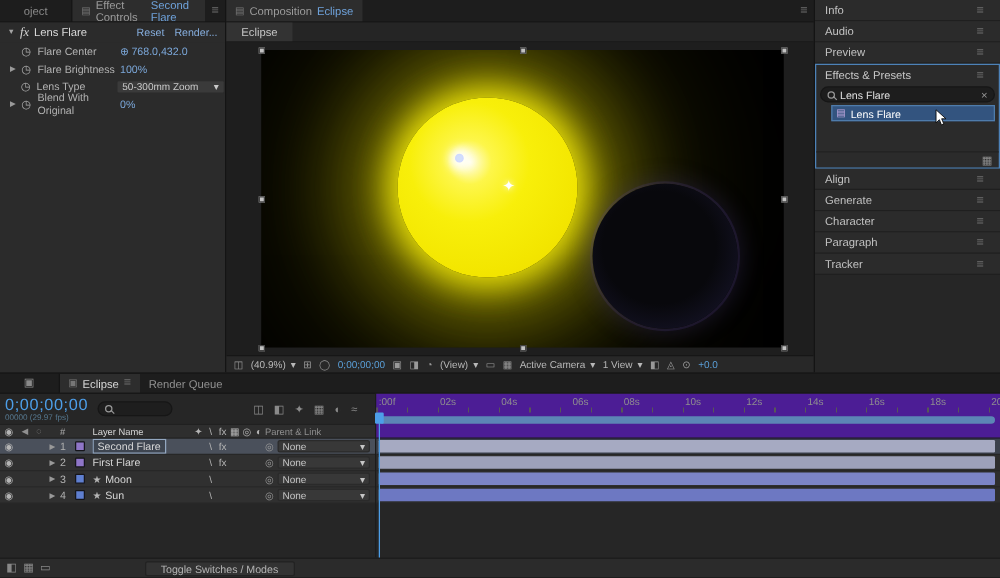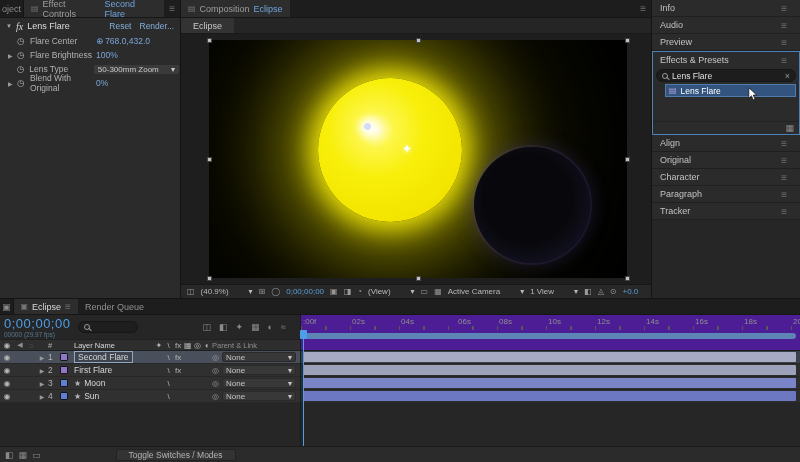--- a/index.html
+++ b/index.html
@@ -12,21 +12,21 @@
 #rightstack{left:652px;top:0;width:148px;height:298px;display:flex;flex-direction:column}
 #timeline{left:0;top:298px;width:800px;height:164px;border-top:1px solid #141414;background:#262626}
 
 
 .tabbar{height:18px;background:#1d1d1d;display:flex;align-items:stretch;font-size:9px;border-bottom:1px solid #161616}
 .tab{display:flex;align-items:center;gap:4px;padding:0 7px;background:#2d2d2d}
 .tab.inactive{background:transparent;color:#909090}
 .pico{color:#777;font-size:8px}
 .t1{color:#9c9c9c}
 .t2{color:#6fa3dc}
-.tabfrag{display:flex;align-items:center;padding:0 2px;color:#8a8a8a;border-right:1px solid #141414}
+.tabfrag{display:flex;align-items:center;padding:0 19px;color:#8a8a8a;border-right:1px solid #141414}
 .menu-ic{margin-left:auto;align-self:center;color:#6e6e6e;padding:0 5px;font-size:10px}
 .menu-in{color:#6e6e6e;font-size:10px}
 
 
 #ecw .bc{height:16px;display:flex;align-items:center;padding:0 6px;background:#282828;border-bottom:1px solid #1f1f1f;color:#b9b9b9}
 .fx-head{height:16px;display:flex;align-items:center;gap:4px;padding:0 6px;background:#2b2b2b}
 .tw{font-size:6px;color:#a5a5a5}
 .fx-badge{font-style:italic;font-family:"Liberation Serif",serif;color:#d8d8d8;font-size:10px}
 .fx-name{color:#dcdcdc;font-size:9px}
 .fx-links{margin-left:auto;display:flex;gap:8px}
@@ -47,21 +47,21 @@
 #sun{position:absolute;left:109px;top:38px;width:144px;height:144px;border-radius:50%;
  background:radial-gradient(circle at 40% 36%,#fffde8 0%,#fdf64a 14%,#f8ef0a 38%,#f3e600 70%,#ecd900 100%);
  box-shadow:0 0 26px 8px rgba(250,240,10,.9),0 0 70px 34px rgba(246,234,0,.45),0 0 130px 70px rgba(240,228,0,.18)}
 #hotspot{position:absolute;left:150px;top:78px;width:18px;height:18px;border-radius:50%;background:#fff;filter:blur(4px);opacity:.95}
 #flare-marker{position:absolute;left:155px;top:83px;width:7px;height:7px;border:1px solid #cfd8ff;border-radius:50%;background:rgba(185,205,255,.65)}
 #sparkle{position:absolute;left:193px;top:102px;color:#fff;font-size:12px;text-shadow:0 0 5px #fff}
 #moon{position:absolute;left:265px;top:107px;width:116px;height:116px;border-radius:50%;
  background:radial-gradient(circle at 46% 44%,#08080c 50%,#11101f 74%,#1c1936 90%,#0b0a12 100%);
  box-shadow:0 0 0 2px rgba(84,66,140,.2),0 0 16px 5px rgba(60,50,110,.28)}
 #comp-toolbar{position:absolute;bottom:0;left:0;right:0;height:14px;background:#282828;border-top:1px solid #161616;display:flex;align-items:center;gap:6px;padding:0 6px;font-size:8px;color:#999;white-space:nowrap;overflow:hidden}
-#comp-toolbar .dd{color:#b8b8b8;display:flex;gap:20px;align-items:center}
+#comp-toolbar .dd{color:#b8b8b8;display:flex;gap:4px;align-items:center}
 #comp-toolbar .blue{color:#5a9fd8}
 #comp-toolbar .gi{font-size:8px}
 
 
 .rp-head{height:17px;flex:0 0 17px;display:flex;align-items:center;padding:0 8px;background:#2b2b2b;border-bottom:1px solid #1f1f1f;font-size:9px;color:#c2c2c2}
 #enp{border:1px solid #4d82b8;background:#2b2b2b;flex:0 0 84px;display:flex;flex-direction:column}
 .enp-head{height:16px;display:flex;align-items:center;padding:0 7px;color:#c8c8c8}
 .enp-search{margin:1px 3px 2px;height:13px;background:#1d1d1d;border:1px solid #161616;border-radius:7px;display:flex;align-items:center;gap:4px;padding:0 5px}
 .enp-search input{flex:1;background:transparent;border:0;color:#e0e0e0;font-size:8.5px;font-family:inherit;outline:none;min-width:0}
 .enp-x{color:#9a9a9a}
@@ -266,21 +266,21 @@
       </div>
       <div class="enp-foot">
         <span>▦</span>
       </div>
     </div>
     <div class="rp-head">
       <span>Align</span>
         <span class="menu-ic menu-in">≡</span>
     </div>
     <div class="rp-head">
-      <span>Original</span>
+      <span>Generate</span>
         <span class="menu-ic menu-in">≡</span>
     </div>
     <div class="rp-head">
       <span>Character</span>
         <span class="menu-ic menu-in">≡</span>
     </div>
     <div class="rp-head">
       <span>Paragraph</span>
         <span class="menu-ic menu-in">≡</span>
     </div>

